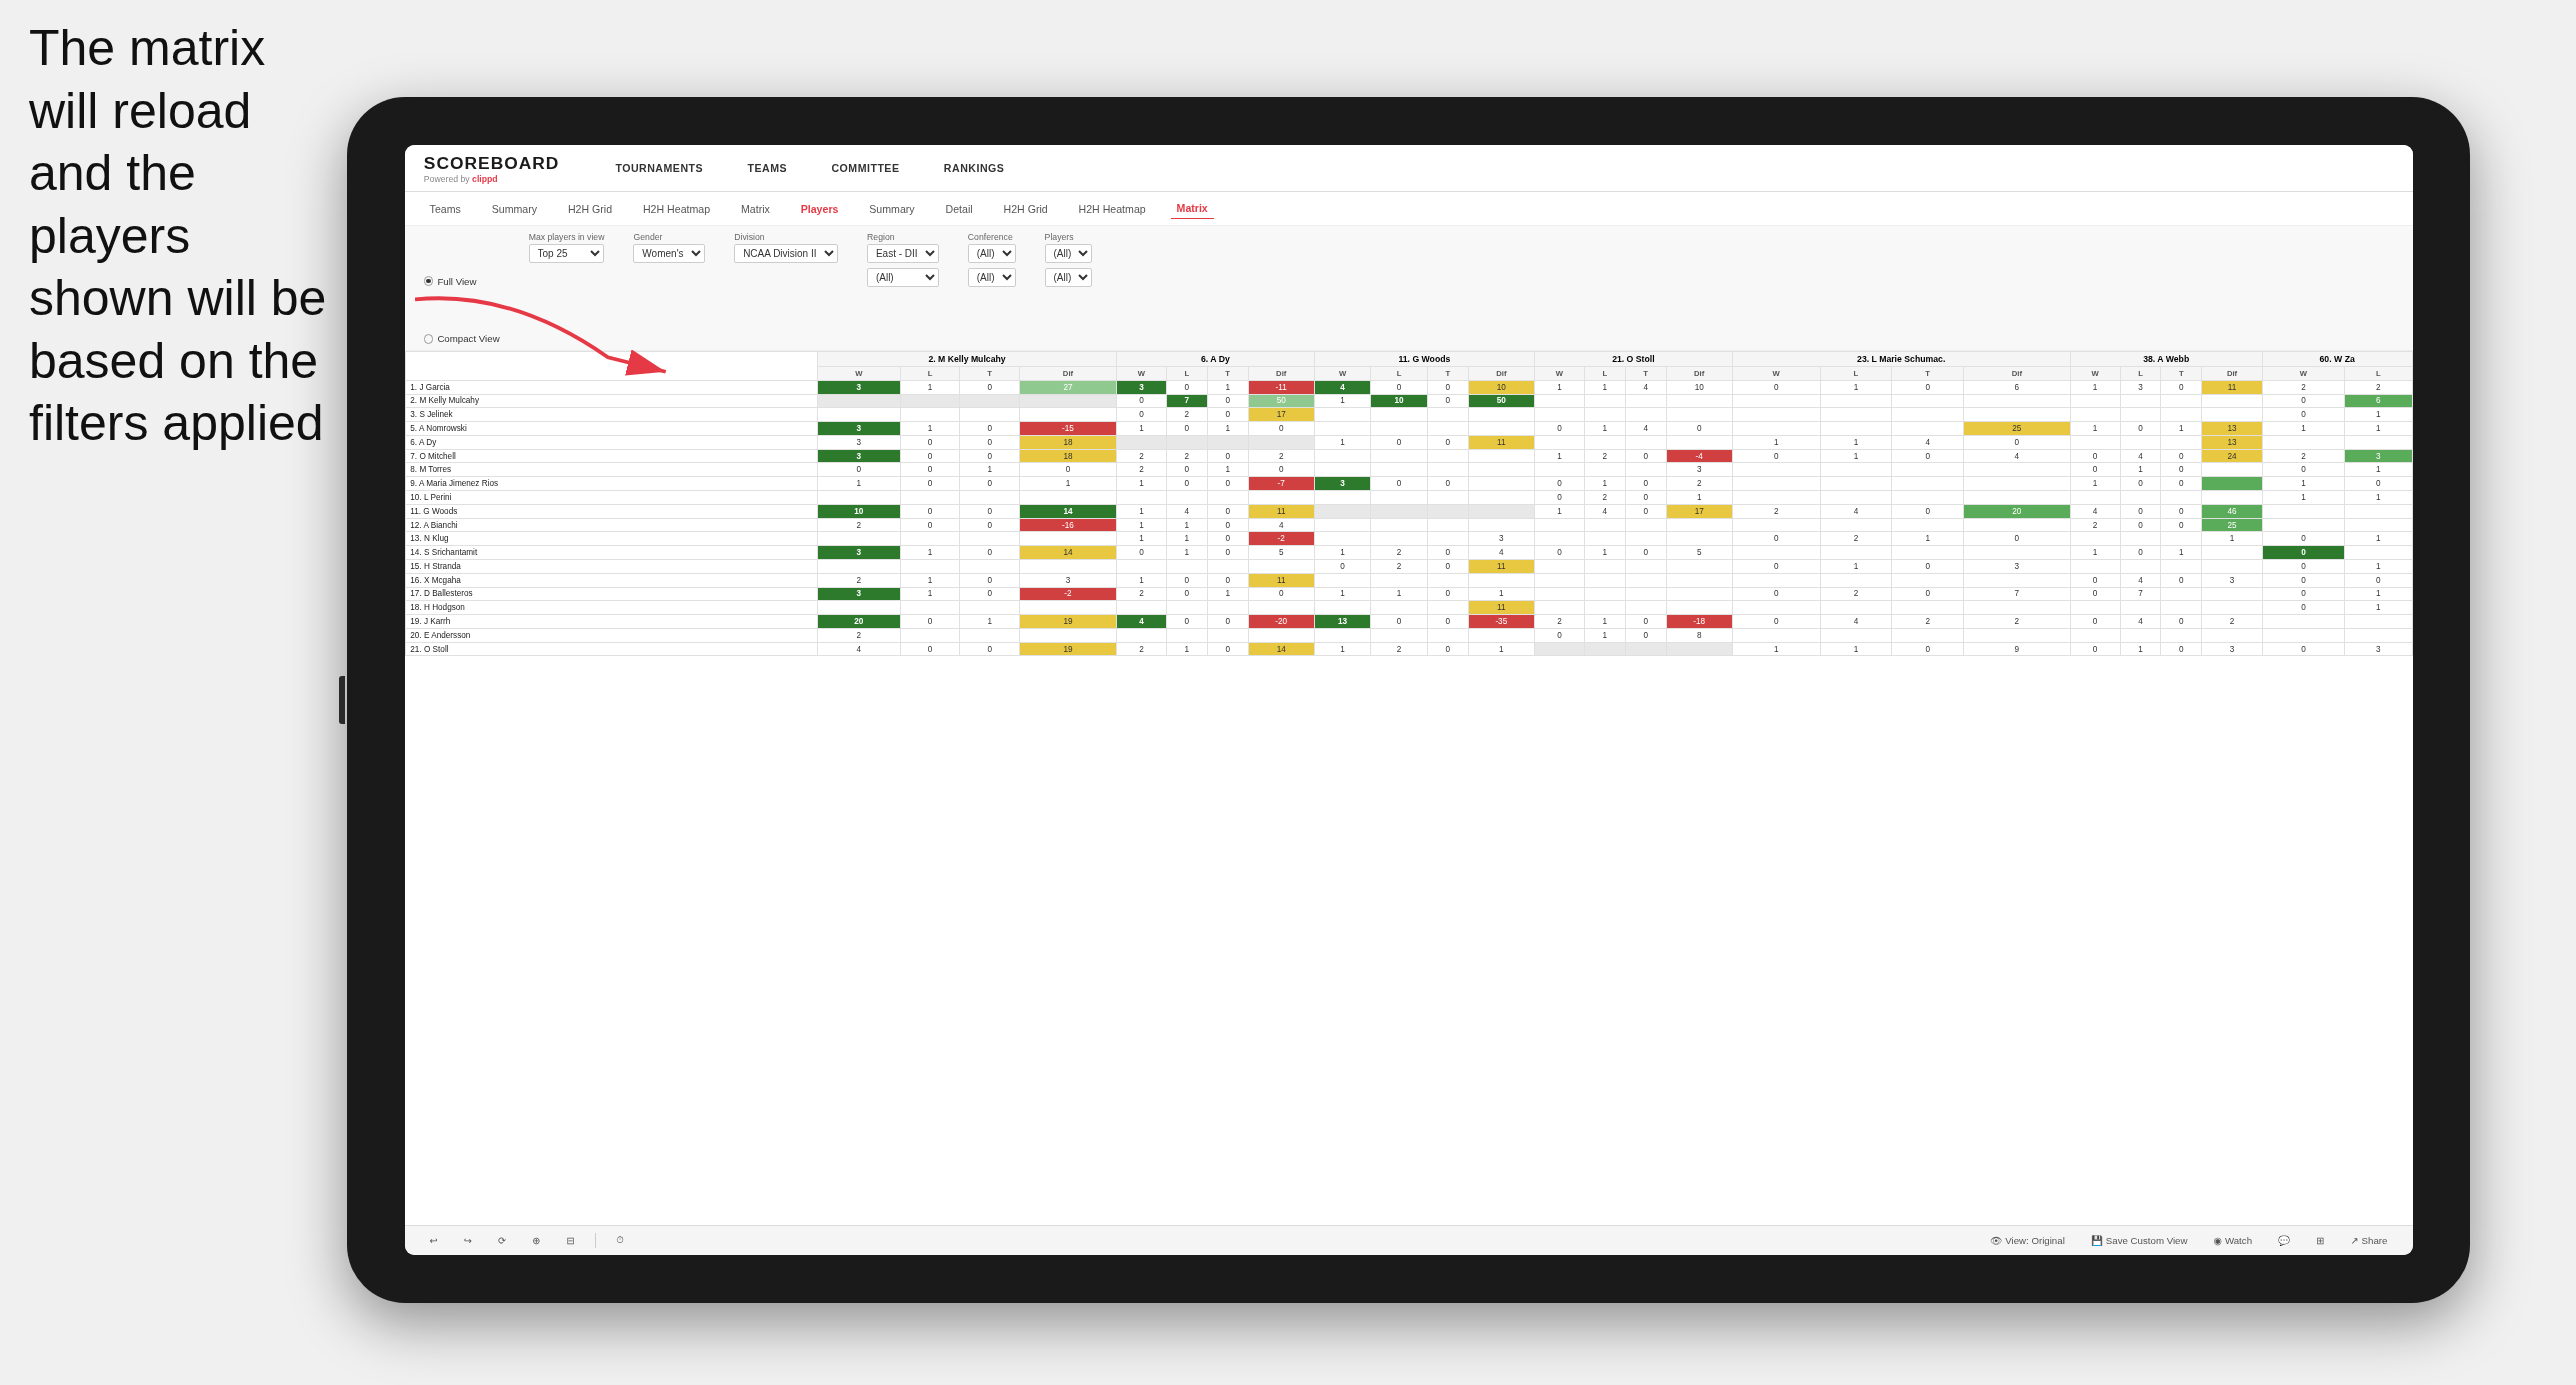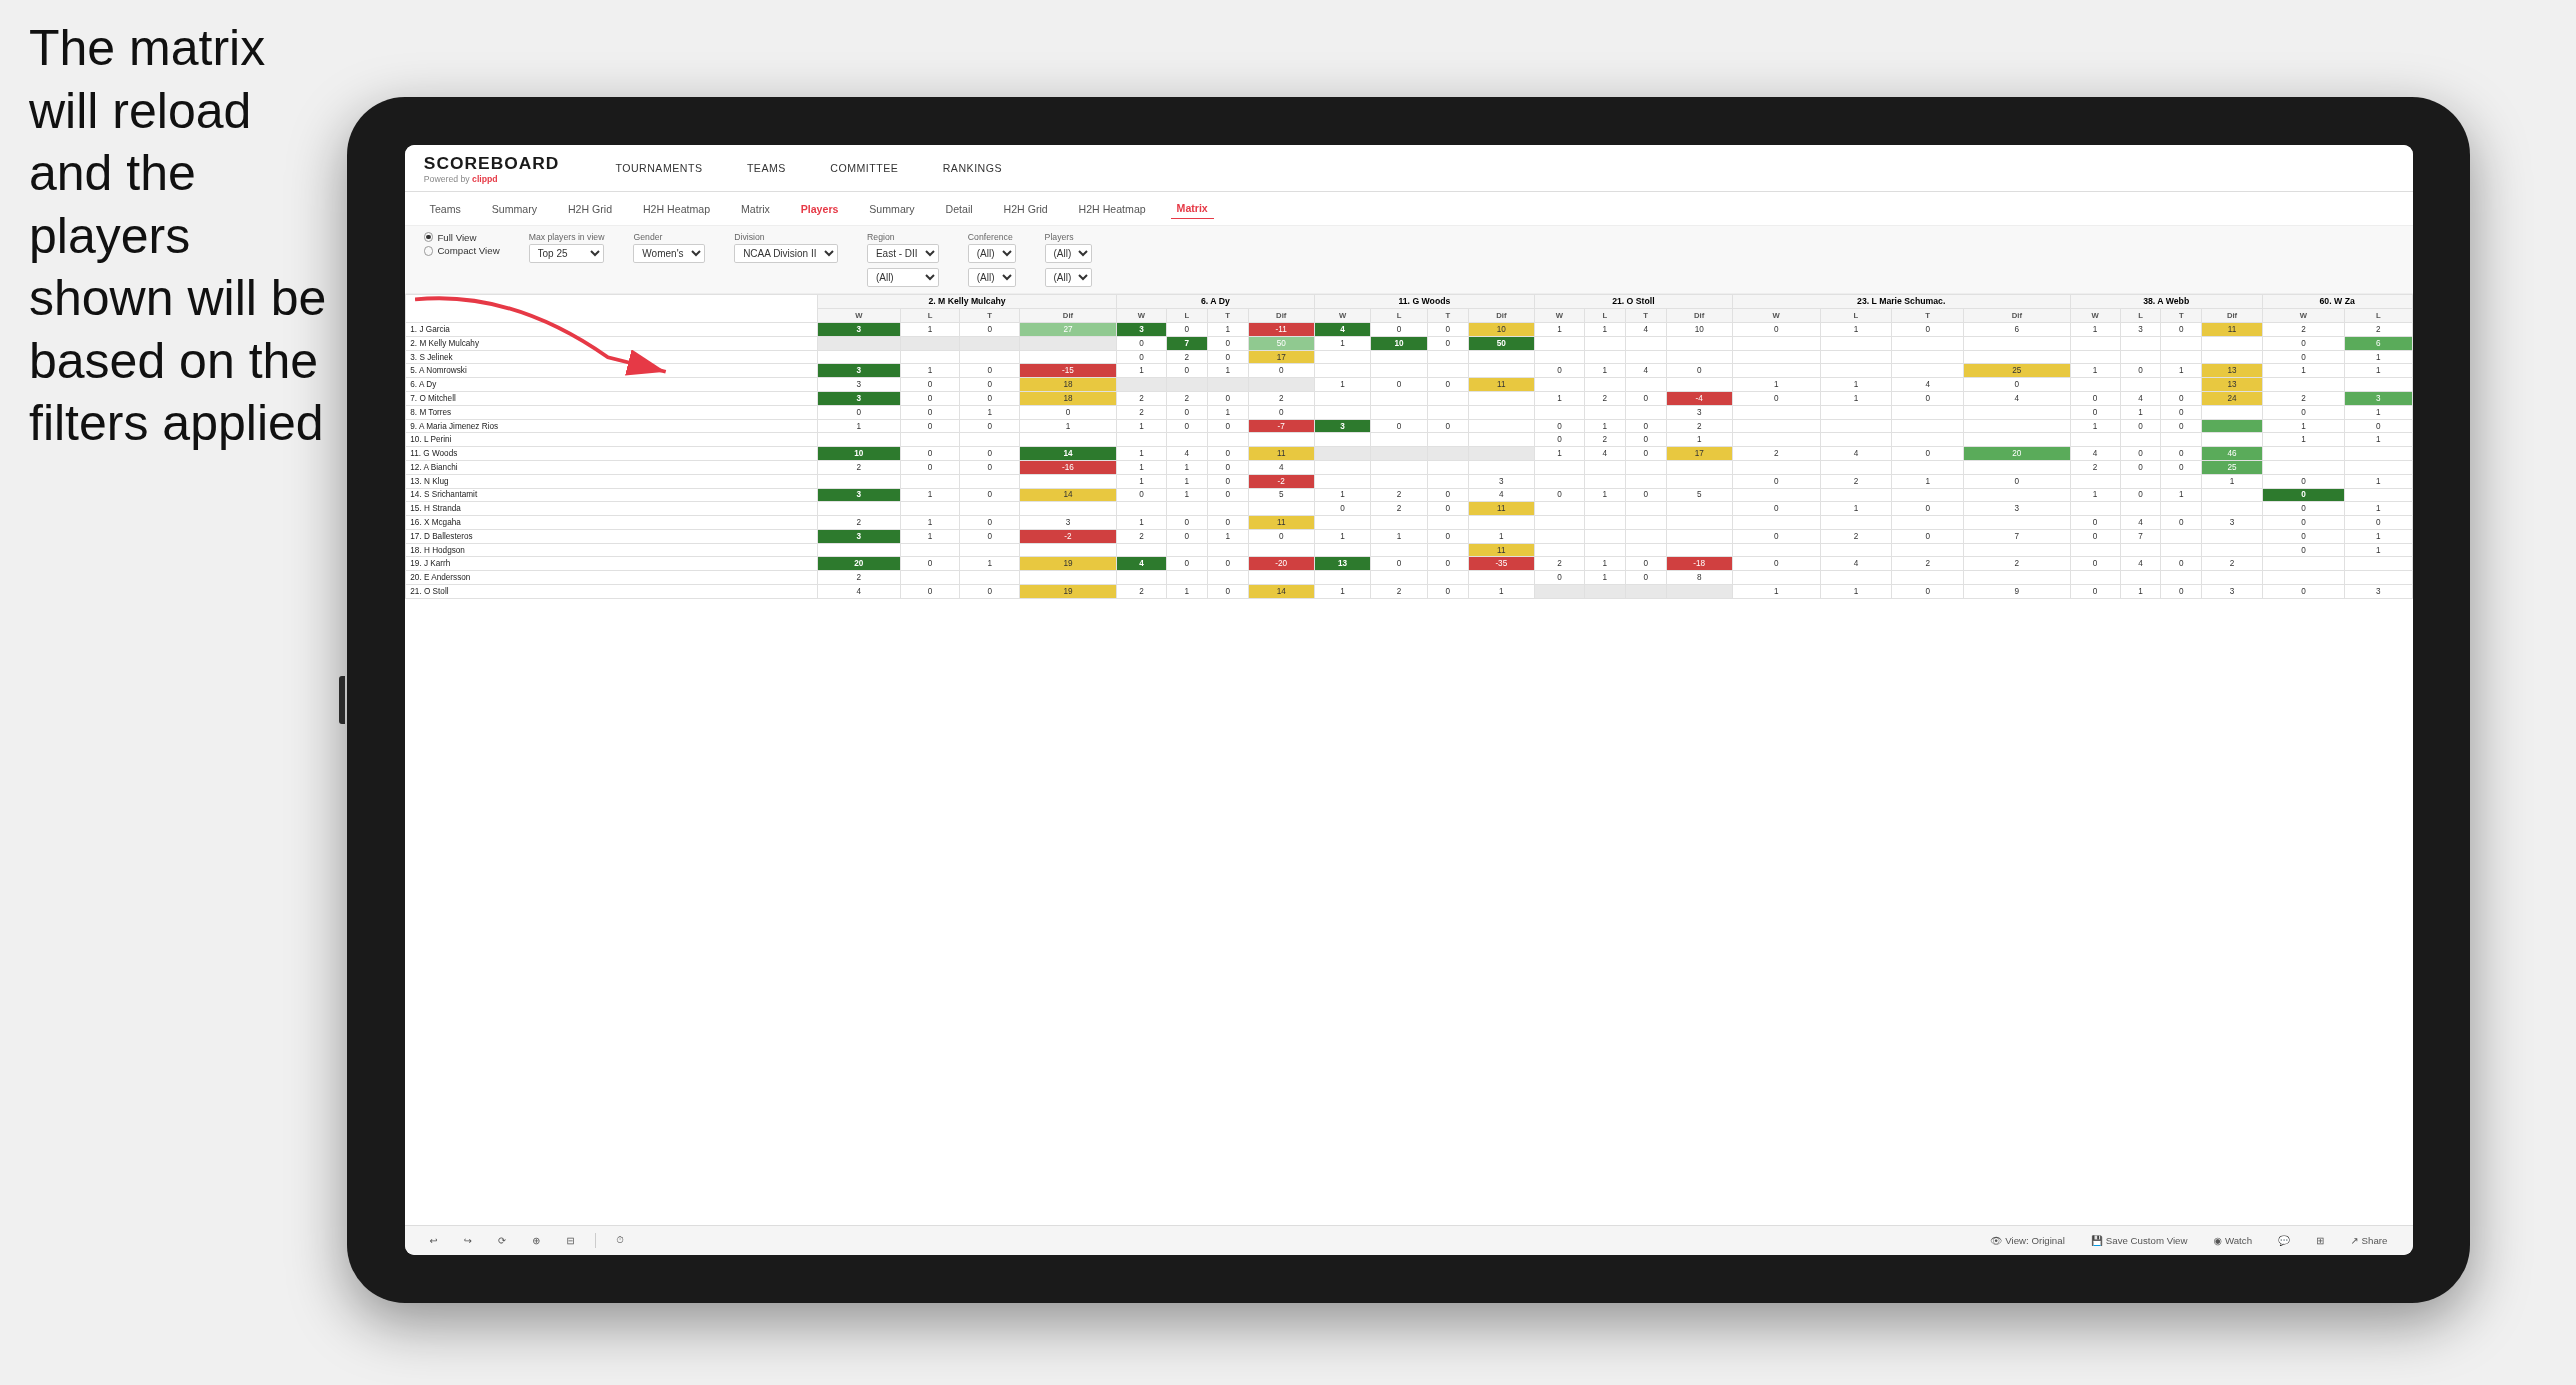--- a/index.html
+++ b/index.html
@@ -77,21 +77,21 @@
     }
 
     .logo-clippd {
       color: #e63946;
       font-weight: bold;
     }
 
     .nav-item {
       font-size: 10.6px;
       color: #333;
-      font-weight: 400;
+      font-weight: 700;
       cursor: pointer;
       padding: 3.9px 7.7px;
       text-transform: uppercase;
       letter-spacing: 0.5px;
     }
 
     
     .sub-nav {
       background: #fff;
       border-bottom: 1.9px solid #eee;
@@ -141,20 +141,21 @@
       flex-direction: column;
       gap: 2.9px;
     }
 
     .radio-option {
       display: flex;
       align-items: center;
       gap: 3.9px;
       font-size: 9.7px;
       color: #333;
+      margin-top: 44px;
     }
 
     .radio-dot {
       width: 9.7px;
       height: 9.7px;
       border-radius: 50%;
       border: 1.4px solid #999;
       display: flex;
       align-items: center;
       justify-content: center;

